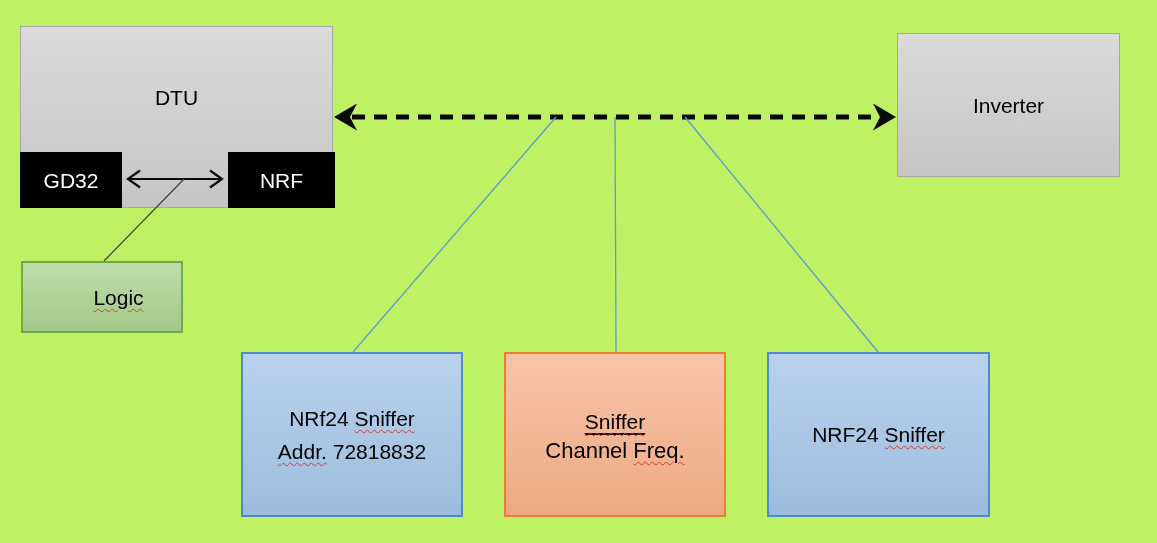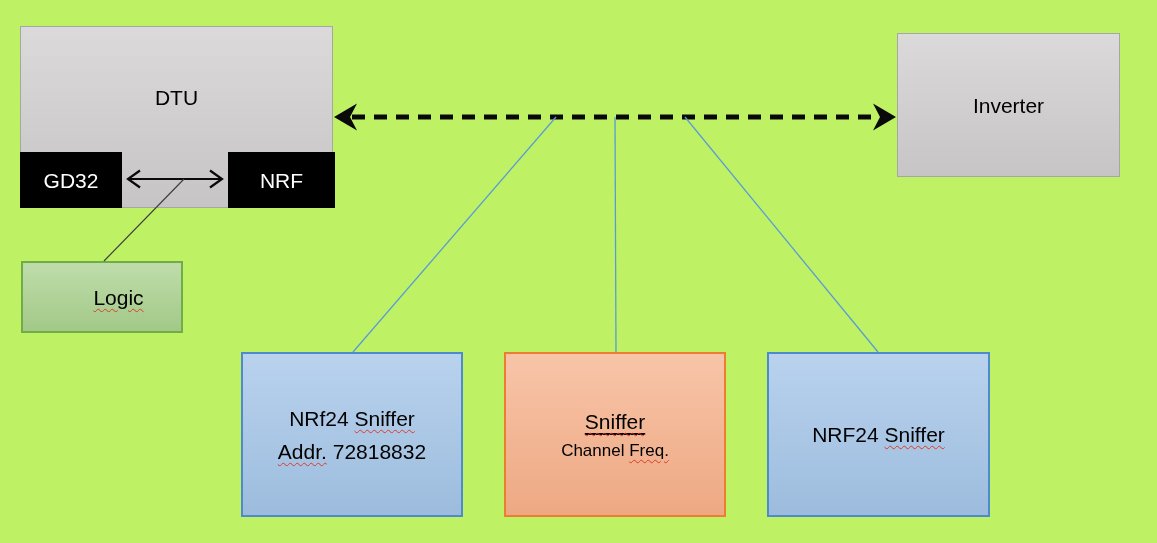--- a/index.html
+++ b/index.html
@@ -6,21 +6,21 @@
   #canvas{
     position:relative;width:1157px;height:543px;background:#bef264;
     font-family:Liberation Sans, sans-serif;color:#000;overflow:hidden;
   }
   .box{
     position:absolute;display:flex;flex-direction:column;
     align-items:center;justify-content:center;text-align:center;
     box-sizing:border-box;
   }
   .line{font-size:21px;line-height:33px;white-space:nowrap;}
-  .sub{font-size:17px;line-height:26px;white-space:nowrap;}
+  .sub{font-size:22px;line-height:26px;white-space:nowrap;}
   .gray{
     background-color:var(--box-gray,#D1CFCF);
     background-image:linear-gradient(rgba(255,255,255,.22),rgba(0,0,0,.05));
     border:1px solid var(--gray-border,#A6A6A6);
   }
   .dtu{left:20px;top:26px;width:313px;height:182px;padding-bottom:40px;}
   .inverter{left:897px;top:33px;width:223px;height:144px;}
   .chip{
     background:var(--chip-black,#000);color:#fff;
   }

